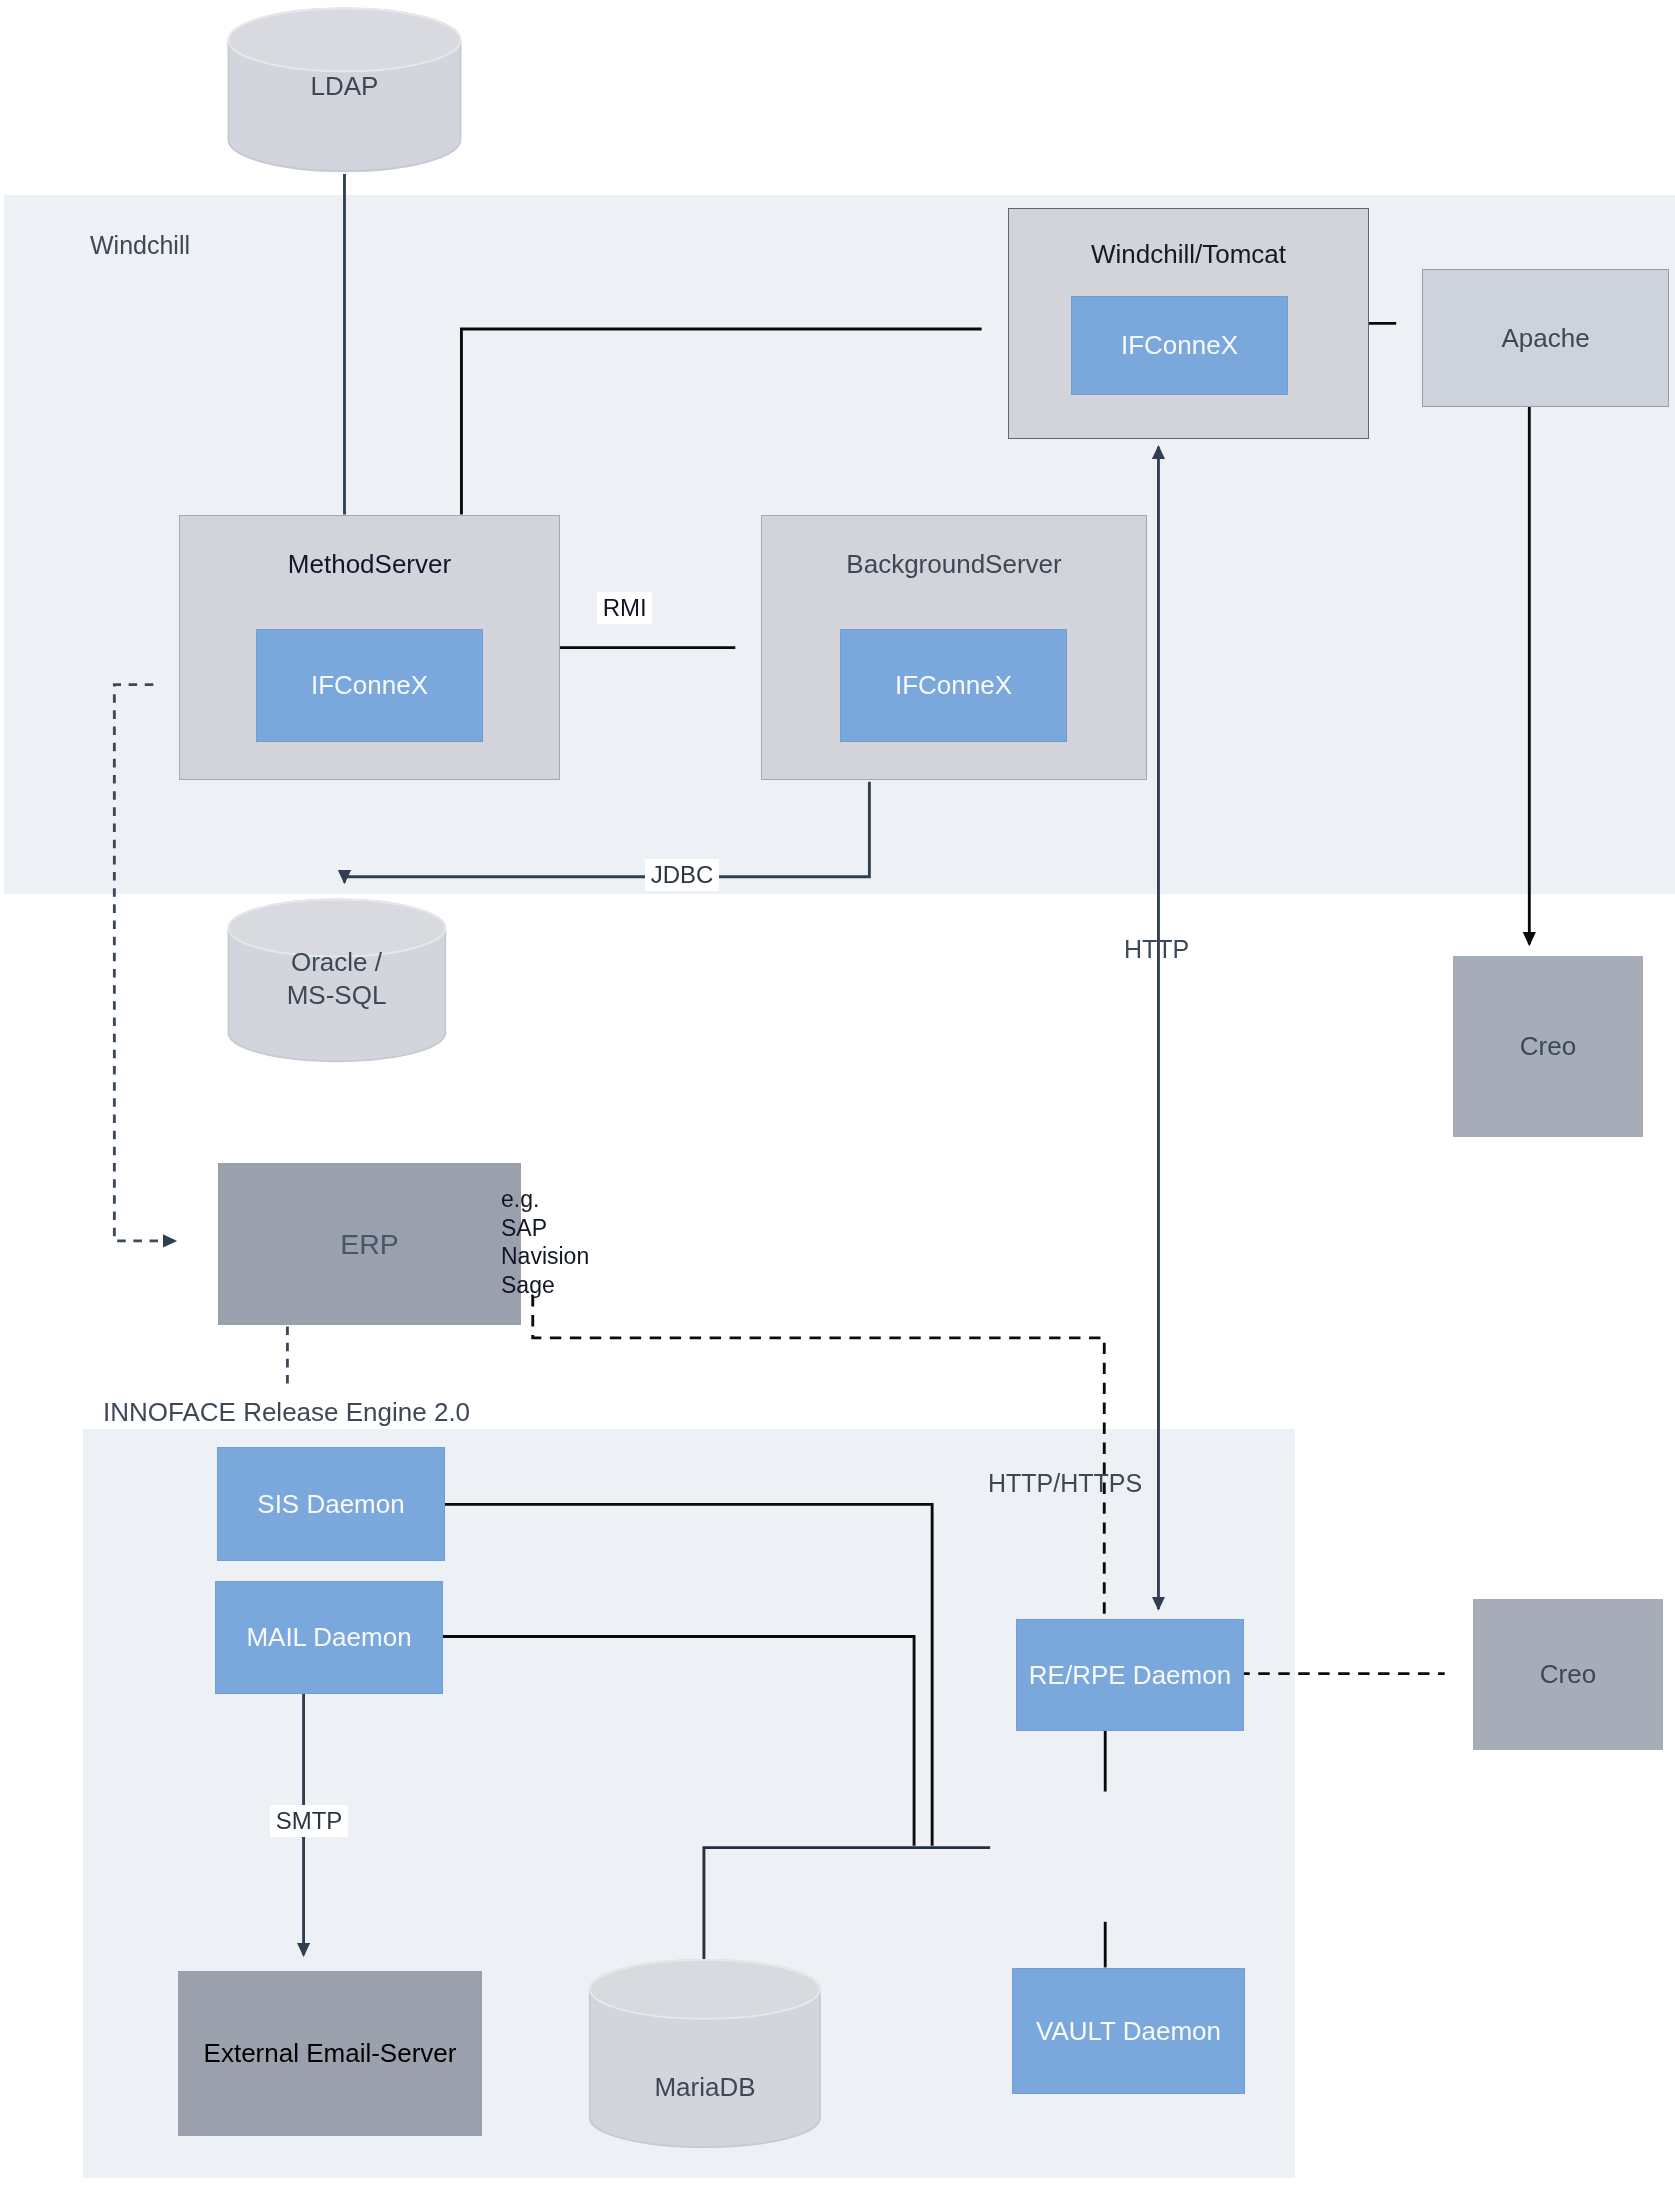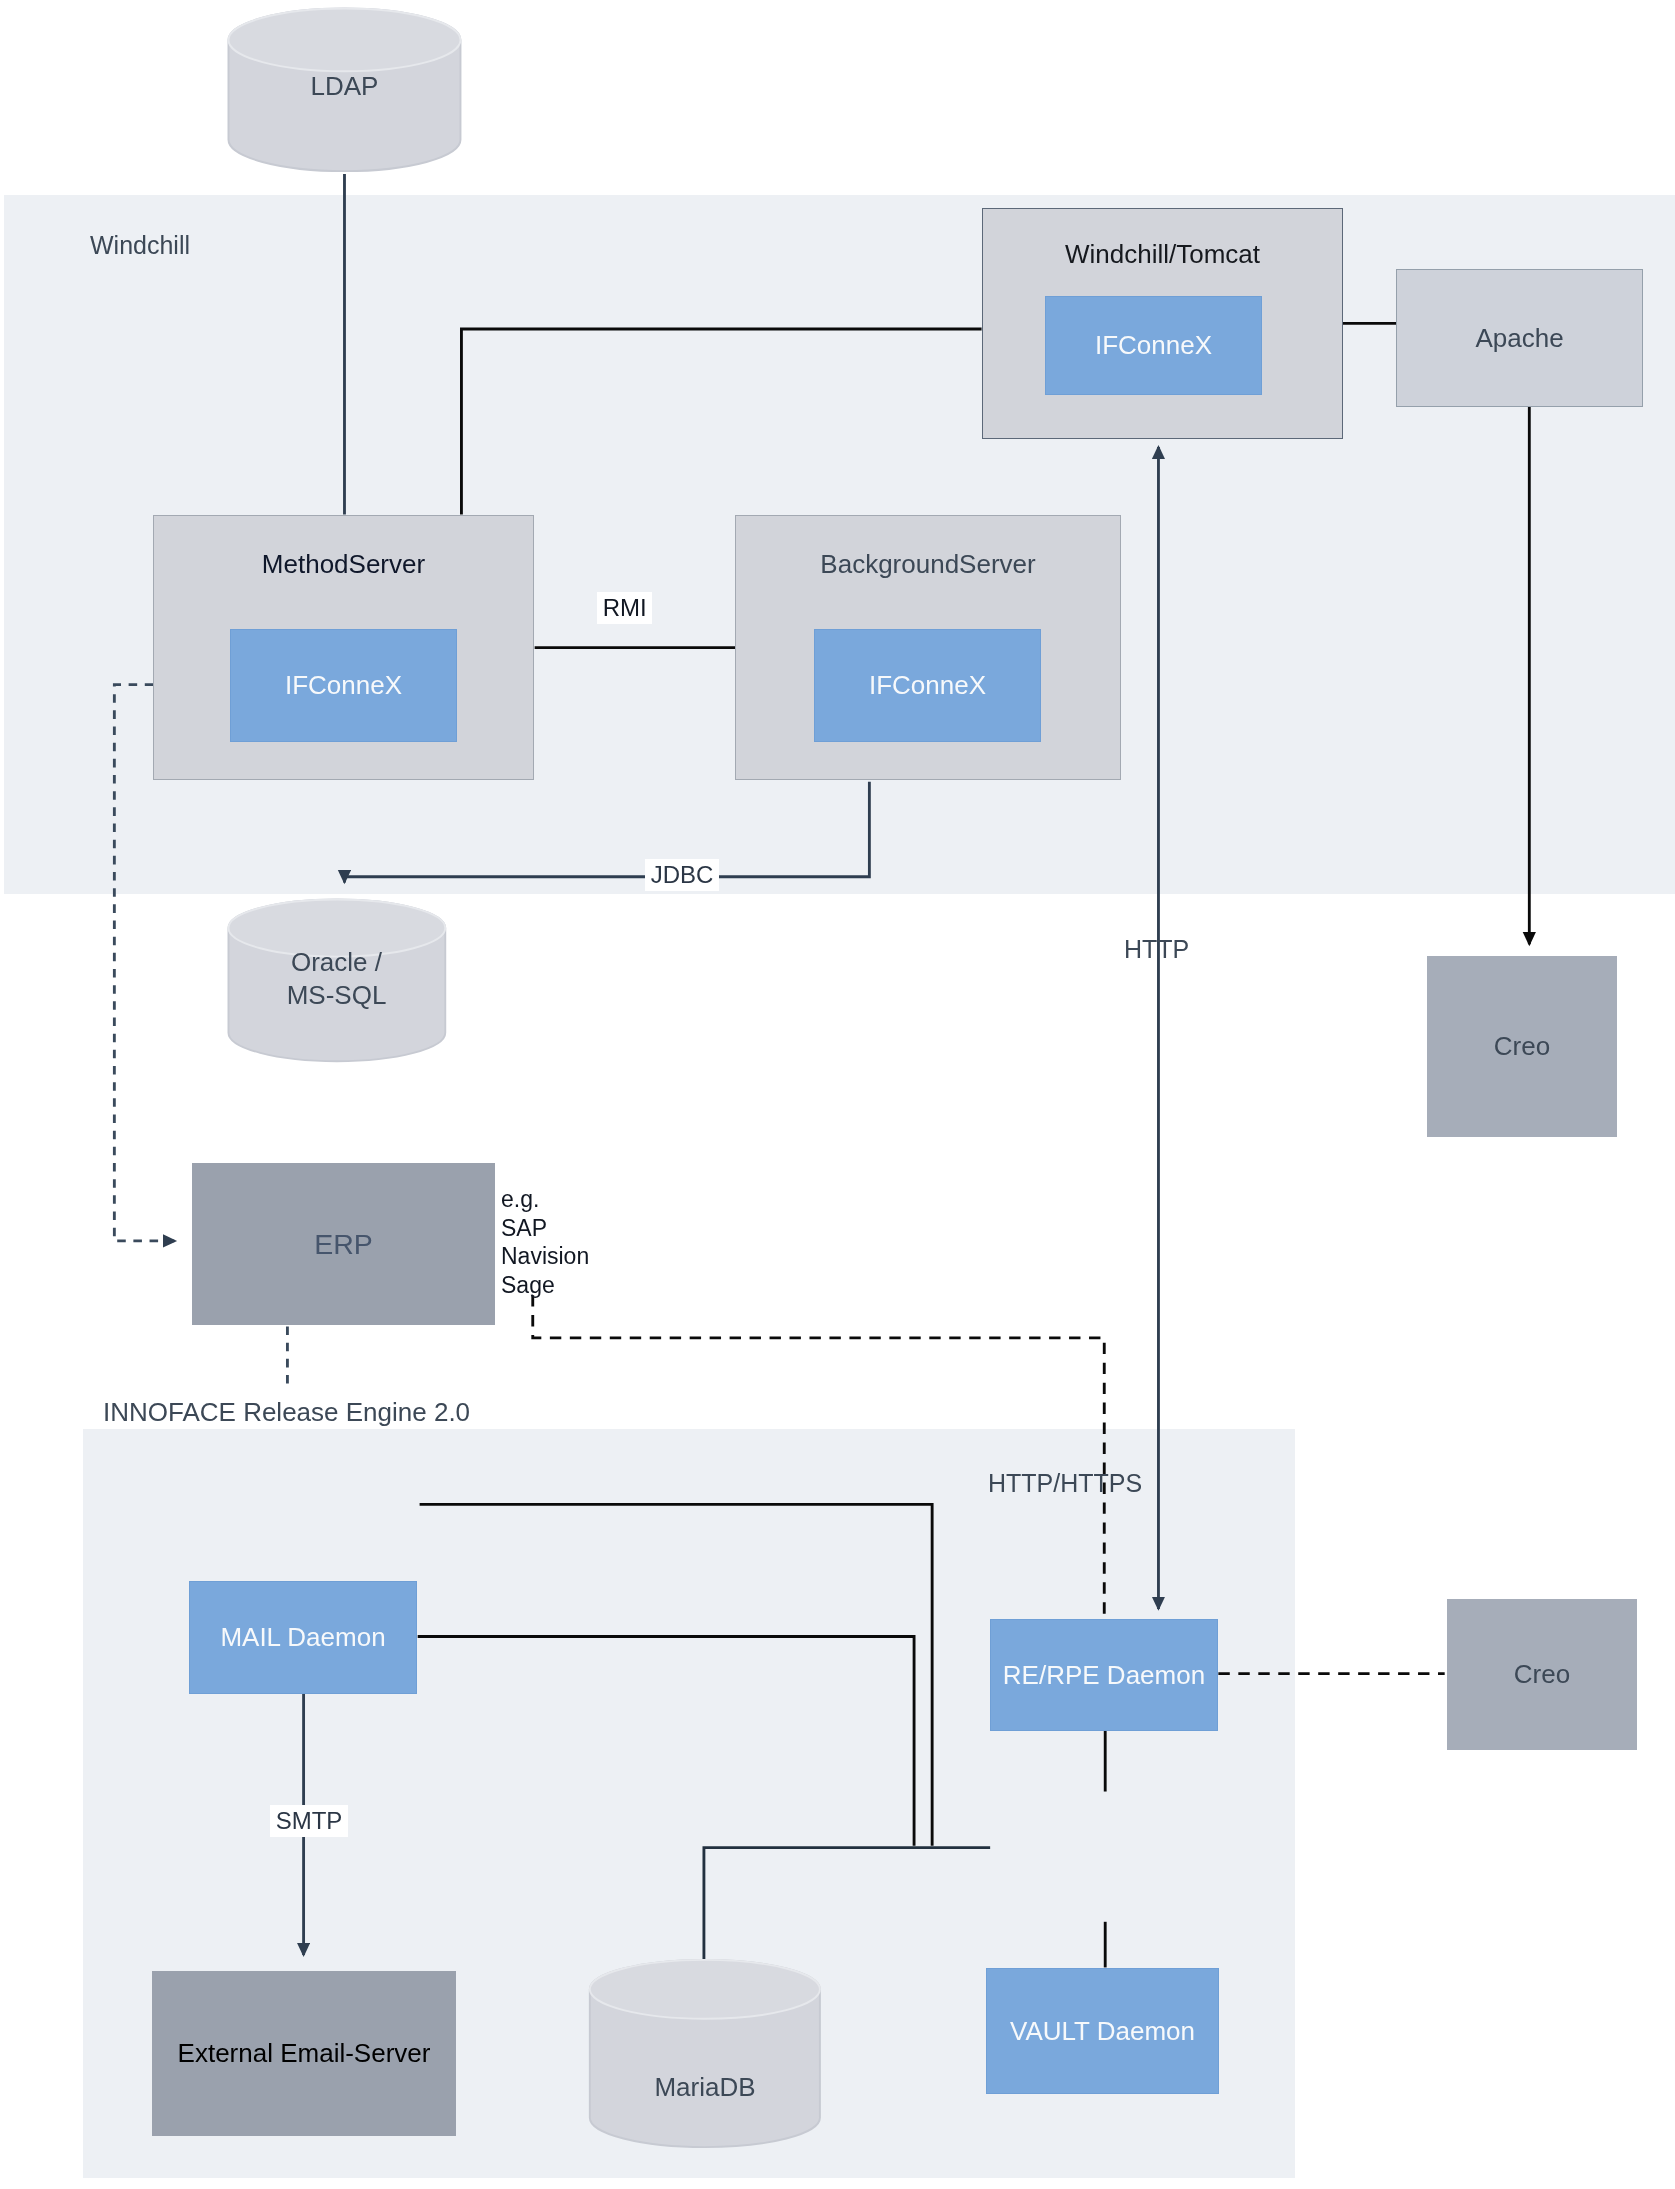--- a/index.html
+++ b/index.html
@@ -7,21 +7,21 @@
     position:relative;width:1676px;height:2189px;overflow:hidden;
     font-family:"Liberation Sans", sans-serif;background:#ffffff;
   }
   .band{position:absolute;background:#edf0f4;}
   #windchill-band{left:3.8px;top:195px;width:1672px;height:699px;}
   #innoface-band{left:83px;top:1429px;width:1212px;height:749px;}
 
   #connector-layer{position:absolute;left:0;top:0;width:1676px;height:2189px;}
 
   .node{position:absolute;display:flex;align-items:center;justify-content:center;
-        box-sizing:border-box;font-size:26px;color:#3c4856;}
+        box-sizing:border-box;font-size:26px;color:#3c4856;margin-left:26px;}
   .grayframe{background:#d2d4da;border:1.9px solid #98a0ac;
         align-items:flex-start;color:#2b3645;}
   .grayframe .frame-title{width:100%;text-align:center;}
   .blue{background:#7aa8dc;color:#f7f9fb;border:1px solid #6f9fd6;}
   .darkgray{background:#9aa1ad;}
   .midgray{background:#a6adb9;}
 
   #windchill-tomcat{left:982px;top:208px;width:361px;height:231px;
       border-color:#5c6878;padding-top:30px;color:#16191e;}
   #ifconnex-tomcat{left:1045px;top:296px;width:217px;height:99px;}
@@ -148,20 +148,21 @@
 
   <div class="node darkgray" id="erp">ERP</div>
 
   <div id="erp-note">
     <div>e.g.</div>
     <div>SAP</div>
     <div>Navision</div>
     <div>Sage</div>
   </div>
 
+  <div class="node blue" id="sis-daemon">SIS Daemon</div>
   <div class="node blue" id="mail-daemon">MAIL Daemon</div>
   <div class="node blue" id="rerpe-daemon">RE/RPE Daemon</div>
 
 
   <div class="node blue" id="vault-daemon">VAULT Daemon</div>
 
   <div class="node midgray" id="creo-right">Creo</div>
 
   <div class="node darkgray" id="email-server">External Email-Server</div>
 

